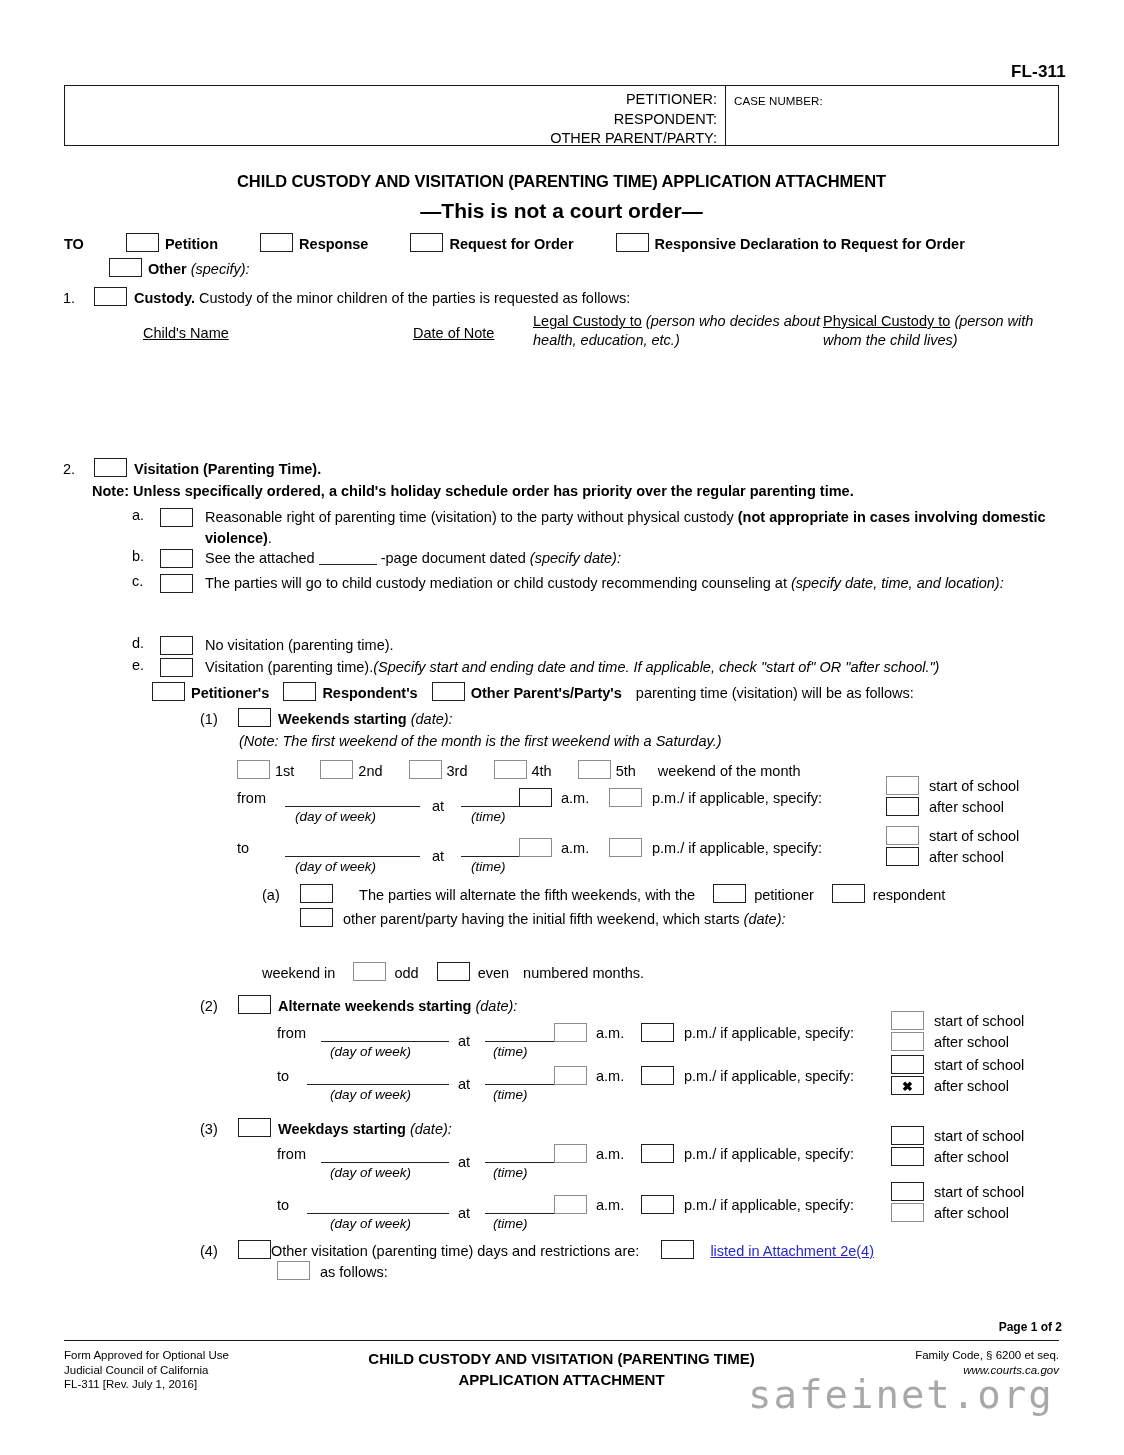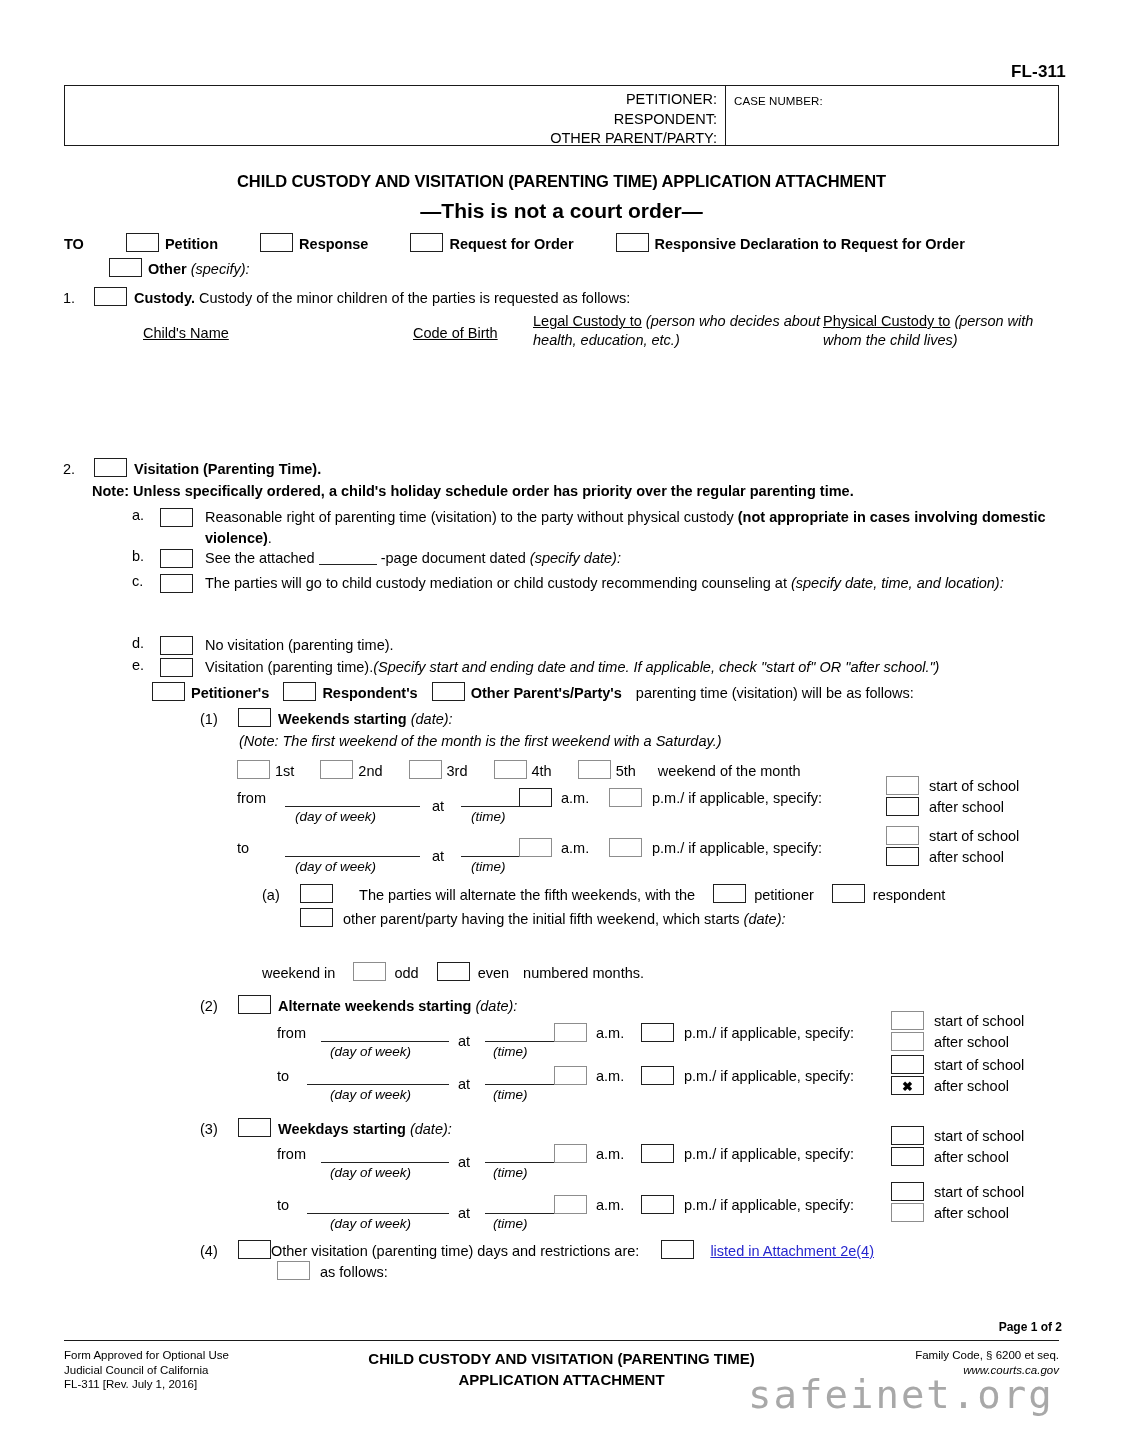--- a/index.html
+++ b/index.html
@@ -330,21 +330,21 @@
     <span class="cb"></span><span class="lbl">Other</span>
     <span class="i">(specify):</span>
   </div>
 
   <div class="row" id="item1">
     <span class="num">1.</span><span class="cb"></span><span class="lbl"><span class="b">Custody.</span> <span>Custody of the minor children of the parties is requested as follows:</span></span>
   </div>
 
   <div id="custody-head">
     <div class="col c1"><span class="u">Child's Name</span></div>
-    <div class="col c2"><span class="u">Code of Birth</span></div>
+    <div class="col c2"><span class="u">Date of Note</span></div>
     <div class="col c3"><span class="u">Legal Custody to</span> <span class="i">(person who decides about health, education, etc.)</span></div>
     <div class="col c4"><span class="u">Physical Custody to</span> <span class="i">(person with whom the child lives)</span></div>
   </div>
 
   <div class="row" id="item2">
     <span class="num">2.</span><span class="cb"></span><span class="lbl">Visitation (Parenting Time).</span>
   </div>
   <div class="row" id="note2">Note: Unless specifically ordered, a child's holiday schedule order has priority over the regular parenting time.</div>
 
   <div class="sub-item" id="it-a">

